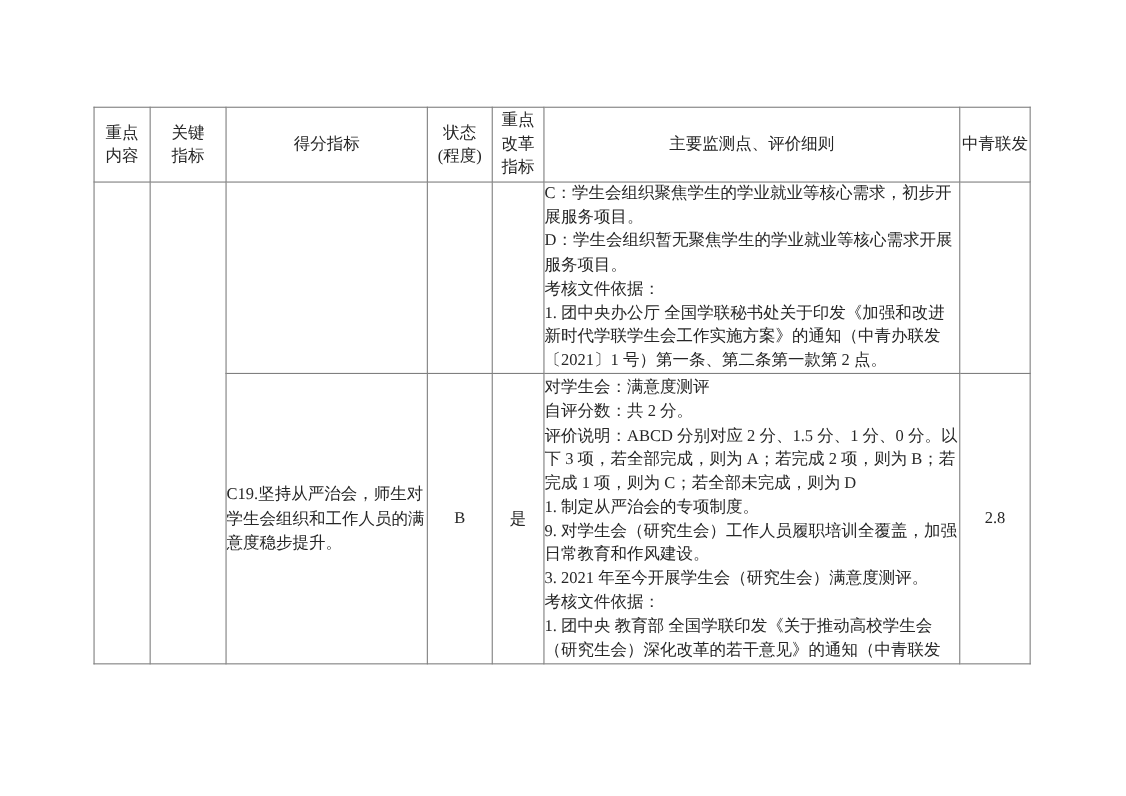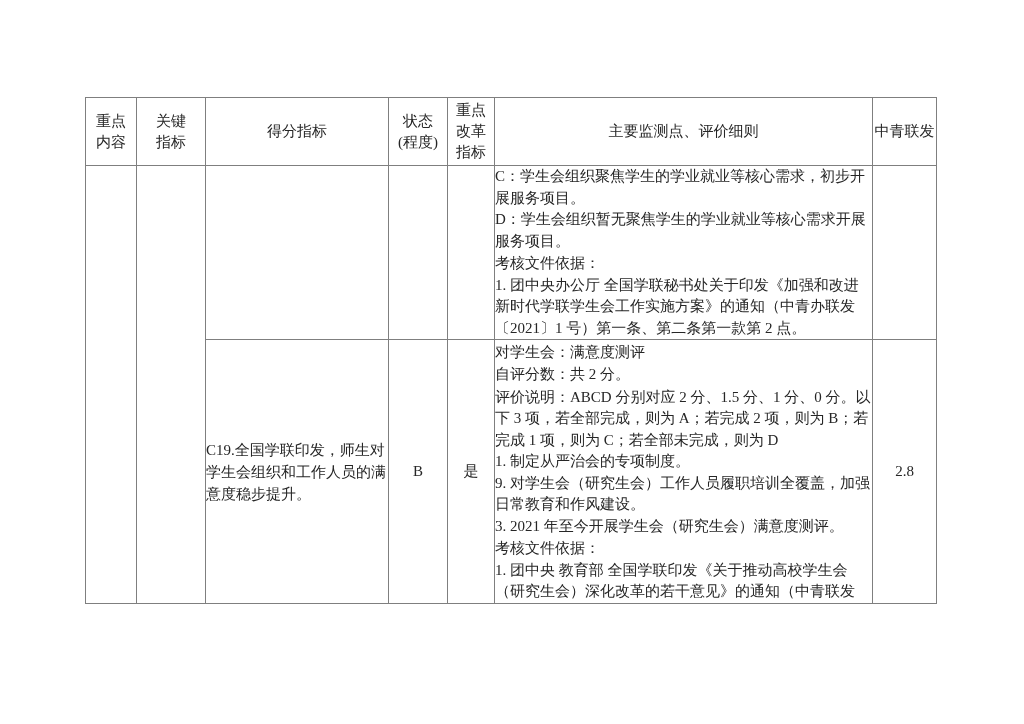--- a/index.html
+++ b/index.html
@@ -101,21 +101,21 @@
         <td class="monitor">
             <div class="mline">C：学生会组织聚焦学生的学业就业等核心需求，初步开展服务项目。</div>
             <div class="mline">D：学生会组织暂无聚焦学生的学业就业等核心需求开展服务项目。</div>
             <div class="mline"><b>考核文件依据：</b></div>
             <div class="mline">1. 团中央办公厅 全国学联秘书处关于印发《加强和改进新时代学联学生会工作实施方案》的通知（中青办联发〔2021〕1 号）第一条、第二条第一款第 2 点。</div>
           </td>
         <td class="center"></td>
       </tr>
 
       <tr class="row-2">
-        <td class="inspect">C19.全国学联印发，师生对学生会组织和工作人员的满意度稳步提升。</td>
+        <td class="inspect">C19.坚持从严治会，师生对学生会组织和工作人员的满意度稳步提升。</td>
         <td class="center">B</td>
         <td class="center">是</td>
         <td class="monitor">
             <div class="mline"><b>对学生会：</b>满意度测评</div>
             <div class="mline"><b>自评分数：</b>共 2 分。</div>
             <div class="mline"><b>评价说明：</b>ABCD 分别对应 2 分、1.5 分、1 分、0 分。以下 3 项，若全部完成，则为 A；若完成 2 项，则为 B；若完成 1 项，则为 C；若全部未完成，则为 D</div>
             <div class="mline">1. 制定从严治会的专项制度。</div>
             <div class="mline">9. 对学生会（研究生会）工作人员履职培训全覆盖，加强日常教育和作风建设。</div>
             <div class="mline">3. 2021 年至今开展学生会（研究生会）满意度测评。</div>
             <div class="mline"><b>考核文件依据：</b></div>

